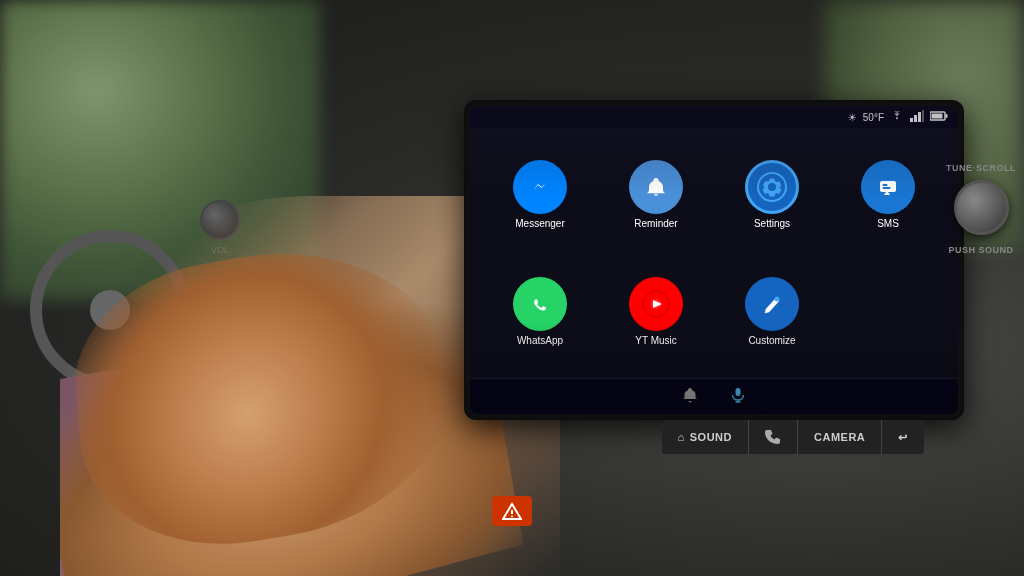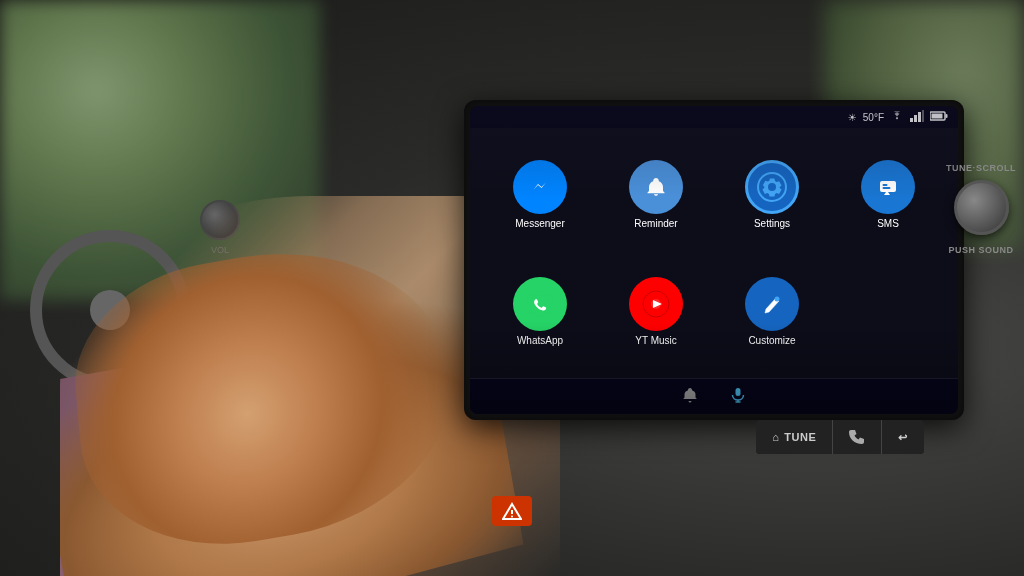--- a/index.html
+++ b/index.html
@@ -485,30 +485,33 @@
   </div>
 </div>
 
 <div class="tune-knob"></div>
 <div class="tune-label">TUNE·SCROLL</div>
 <div class="push-sound-label">PUSH SOUND</div>
 
 <div class="hardware-buttons">
   <div class="hw-btn">
     <span>⌂</span>
-    <span>TUNE</span>
+    <span>SOUND</span>
   </div>
   <div class="hw-btn">
     <span>
       <svg width="16" height="16" viewBox="0 0 16 16">
         <path d="M3 2h3l1.5 4-2 1.5c.8 1.8 2.2 3.2 4 4L11 9.5l4 1.5v3c0 1.1-.9 2-2 2C5.4 16 0 10.6 0 4c0-1.1.9-2 2-2h1z" fill="#aaa"></path>
       </svg>
     </span>
   </div>
   <div class="hw-btn">
+    <span>CAMERA</span>
+  </div>
+  <div class="hw-btn">
     <span>↩</span>
   </div>
 </div>
 
 <div class="hazard-btn">
   <svg width="20" height="18" viewBox="0 0 20 18">
     <polygon points="10,2 19,17 1,17" fill="none" stroke="white" stroke-width="2"></polygon>
     <line x1="10" y1="8" x2="10" y2="12" stroke="white" stroke-width="2"></line>
     <circle cx="10" cy="14.5" r="1" fill="white"></circle>
   </svg>

